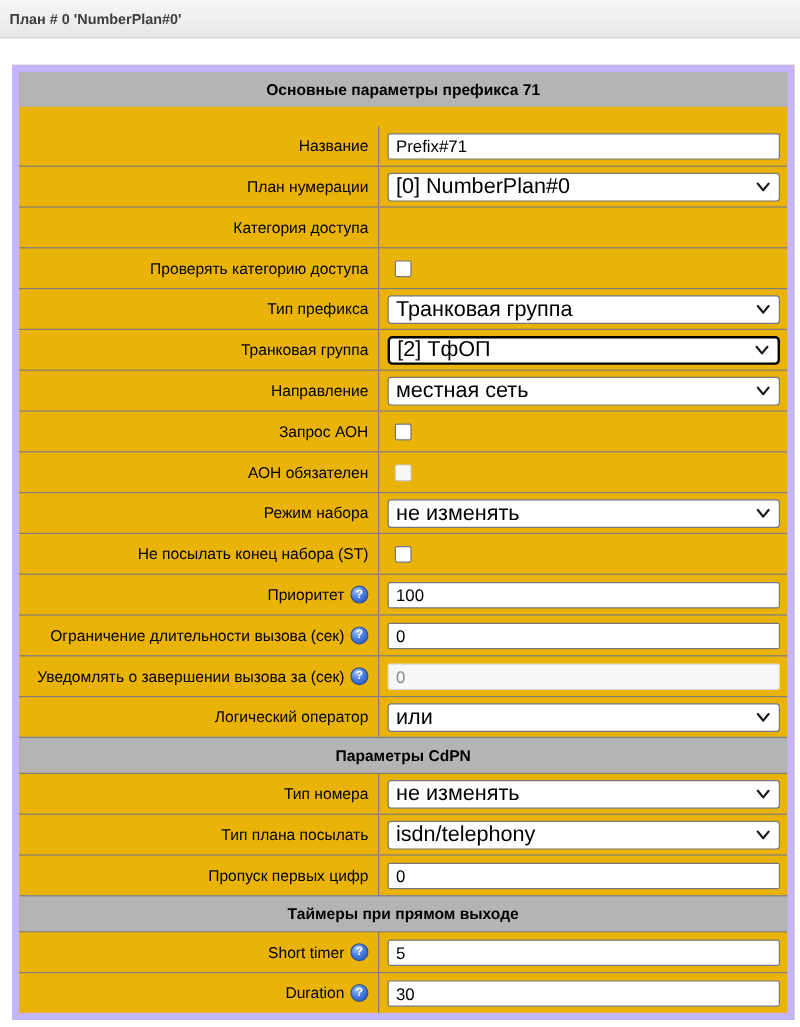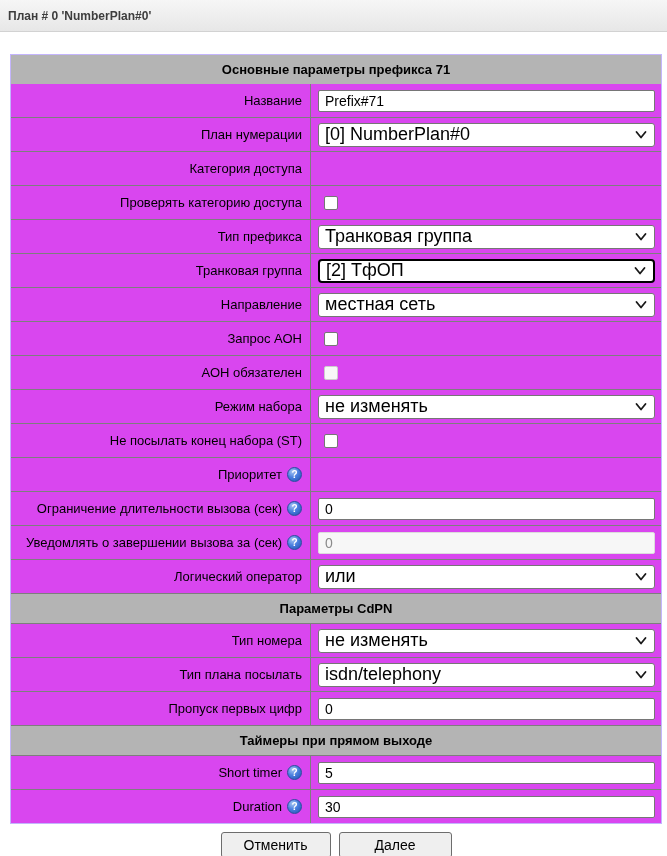--- a/index.html
+++ b/index.html
@@ -9,21 +9,21 @@
     overflow:hidden;
   }
   .topbar {
     height:29px; background:linear-gradient(#f6f6f6,#e7e7e7);
     border-bottom:1px solid #d2d2d2;
     display:flex; align-items:center; padding:1px 8px;
     font-weight:bold; font-size:12px; color:#3d3d3d;
   }
   .table {
     margin:22px 0 0 10px; width:652px;
-    border:1px solid #c4b5fd; box-sizing:border-box; background:#d946ef;
+    border:6px solid #c4b5fd; box-sizing:border-box; background:#eab308;
   }
   .sec-header {
     background:#b4b4b4; text-align:center; font-weight:bold;
     font-size:13px; padding:7px 0; border-top:1px solid #7e7e7e;
   }
   .sec-header:first-child { border-top:none; }
   .row {
     display:grid; grid-template-columns:300px 1fr;
     border-top:1px solid #7e7e7e; min-height:33px;
   }
@@ -79,21 +79,21 @@
 <body>
 
 <div class="topbar">
   <span>План # 0 'NumberPlan#0'</span>
 </div>
 
 <div class="table">
 
   <div class="sec-header">Основные параметры префикса 71</div>
 
-  <div class="row" style="border-top:none;">
+  <div class="row" style="border-top:none;margin-top:16px;">
     <div class="label-cell">
         <span>Название</span>
       </div>
     <div class="field-cell">
       <input class="ti" type="text" value="Prefix#71" style="">
     </div>
   </div>
 
   <div class="row">
     <div class="label-cell">
@@ -214,20 +214,23 @@
       </div>
     <div class="field-cell">
       <input class="cb" type="checkbox" style="">
     </div>
   </div>
 
   <div class="row">
     <div class="label-cell">
       <span>Приоритет</span>
       <span class="help">?</span>
+    </div>
+    <div class="field-cell">
+      <input class="ti" type="text" value="100" style="">
     </div>
   </div>
 
   <div class="row">
     <div class="label-cell">
       <span>Ограничение длительности вызова (сек)</span>
       <span class="help">?</span>
     </div>
     <div class="field-cell">
       <input class="ti" type="text" value="0" style="">

